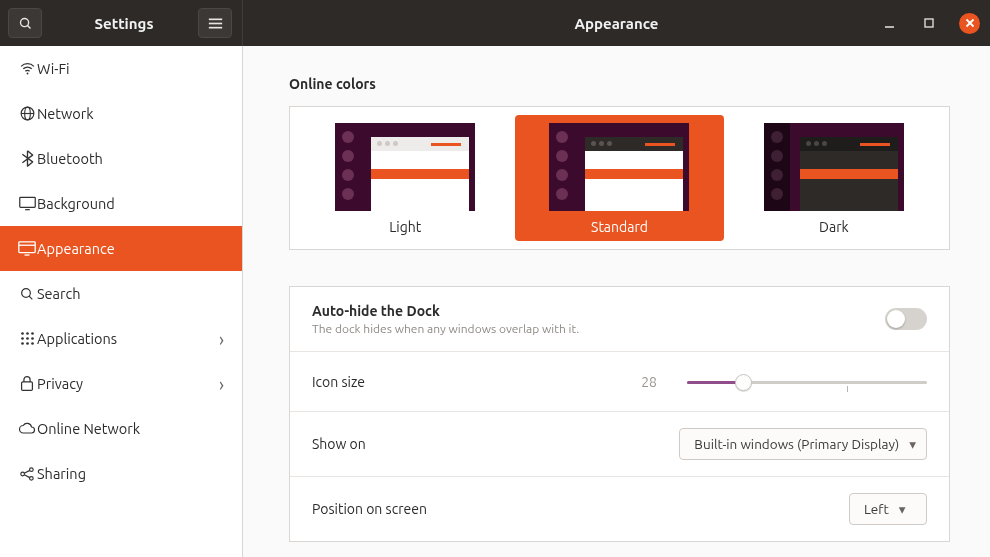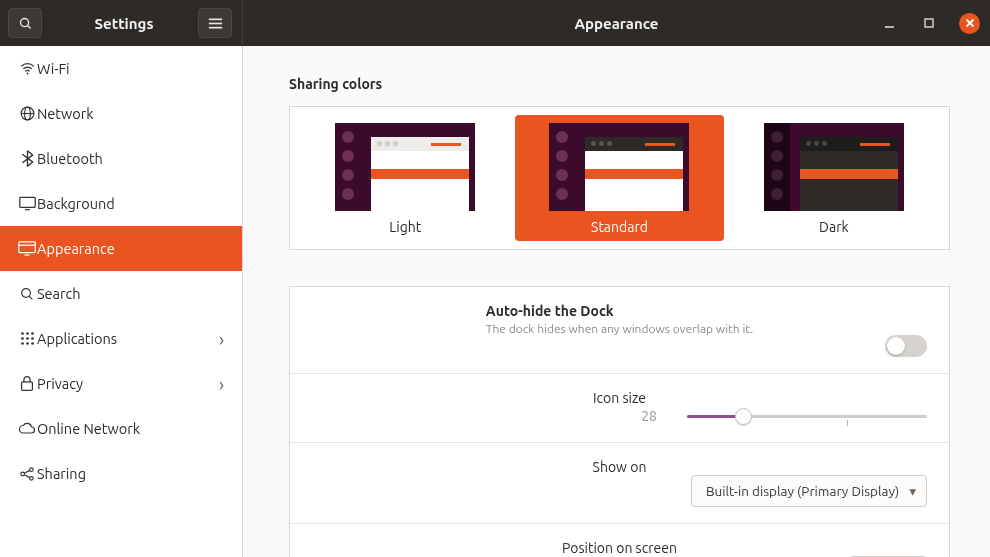--- a/index.html
+++ b/index.html
@@ -91,21 +91,21 @@
   .dark .tdock{ background:#1d0716;}
   .dark .tdock span{background:#3e1f33;}
   .dark .twin{ background:#2d2a28;}
   .dark .twin .bar{ background:#1f1d1c;}
   .dark .twin .bar .dots i{background:#4a4643;}
   .dark .twin .bar .line{ background:#e95420;}
   .dark .twin .hl{ background:#e95420;}
 
   
   .dock-box { border:1px solid #d9d6d3; background:#fff; }
-  .row { display:flex; align-items:center; padding:16px 22px; border-bottom:1px solid #e8e5e2; min-height:60px;flex-direction:column;}
+  .row { display:flex; align-items:center; padding:16px 22px; border-bottom:1px solid #e8e5e2; min-height:60px;}
   .row:last-child{ border-bottom:none;}
   .row .lbl { font-size:14px; color:#2b2b2b; }
   .row .lbl .sub { display:block; font-size:12px; color:#8f8a85; font-weight:400; margin-top:3px;}
   .row .ctrl { margin-left:auto; display:flex; align-items:center; }
 
   .switch { width:42px; height:22px; background:#d6d2ce; border-radius:11px; position:relative;}
   .switch::after{content:""; position:absolute; width:18px; height:18px; border-radius:50%; background:#fff; left:2px; top:2px; box-shadow:0 1px 2px rgba(0,0,0,.25);}
   
   .icon-val { color:#9b9692; font-size:14px; margin-right:30px;}
   .slider { position:relative; width:240px; height:20px;}
@@ -268,21 +268,21 @@
             <line x1="7.2" y1="9.9" x2="14.8" y2="6"></line>
             <line x1="7.2" y1="12.1" x2="14.8" y2="16"></line>
           </svg>
         </span>
       <span>Sharing</span>
     </div>
   </div>
 
   <div class="content">
 
-    <div class="section-label">Sharing colors</div>
+    <div class="section-label">Online colors</div>
 
     <div class="wc-box">
       <div class="theme light">
         <div class="thumb">
           <div class="tdock">
               <span></span>
               <span></span>
               <span></span>
               <span></span>
             </div>
@@ -368,21 +368,21 @@
             <div class="tick" style="left:160px"></div>
             <div class="thumbk"></div>
           </div>
         </div>
       </div>
 
       <div class="row">
         <div class="lbl">Show on</div>
         <div class="ctrl">
           <div class="dropdown">
-            <span>Built-in display (Primary Display)</span>
+            <span>Built-in windows (Primary Display)</span>
             <span class="arr">▾</span>
           </div>
         </div>
       </div>
 
       <div class="row">
         <div class="lbl">Position on screen</div>
         <div class="ctrl">
           <div class="dropdown" style="min-width:78px;">
             <span>Left</span>

